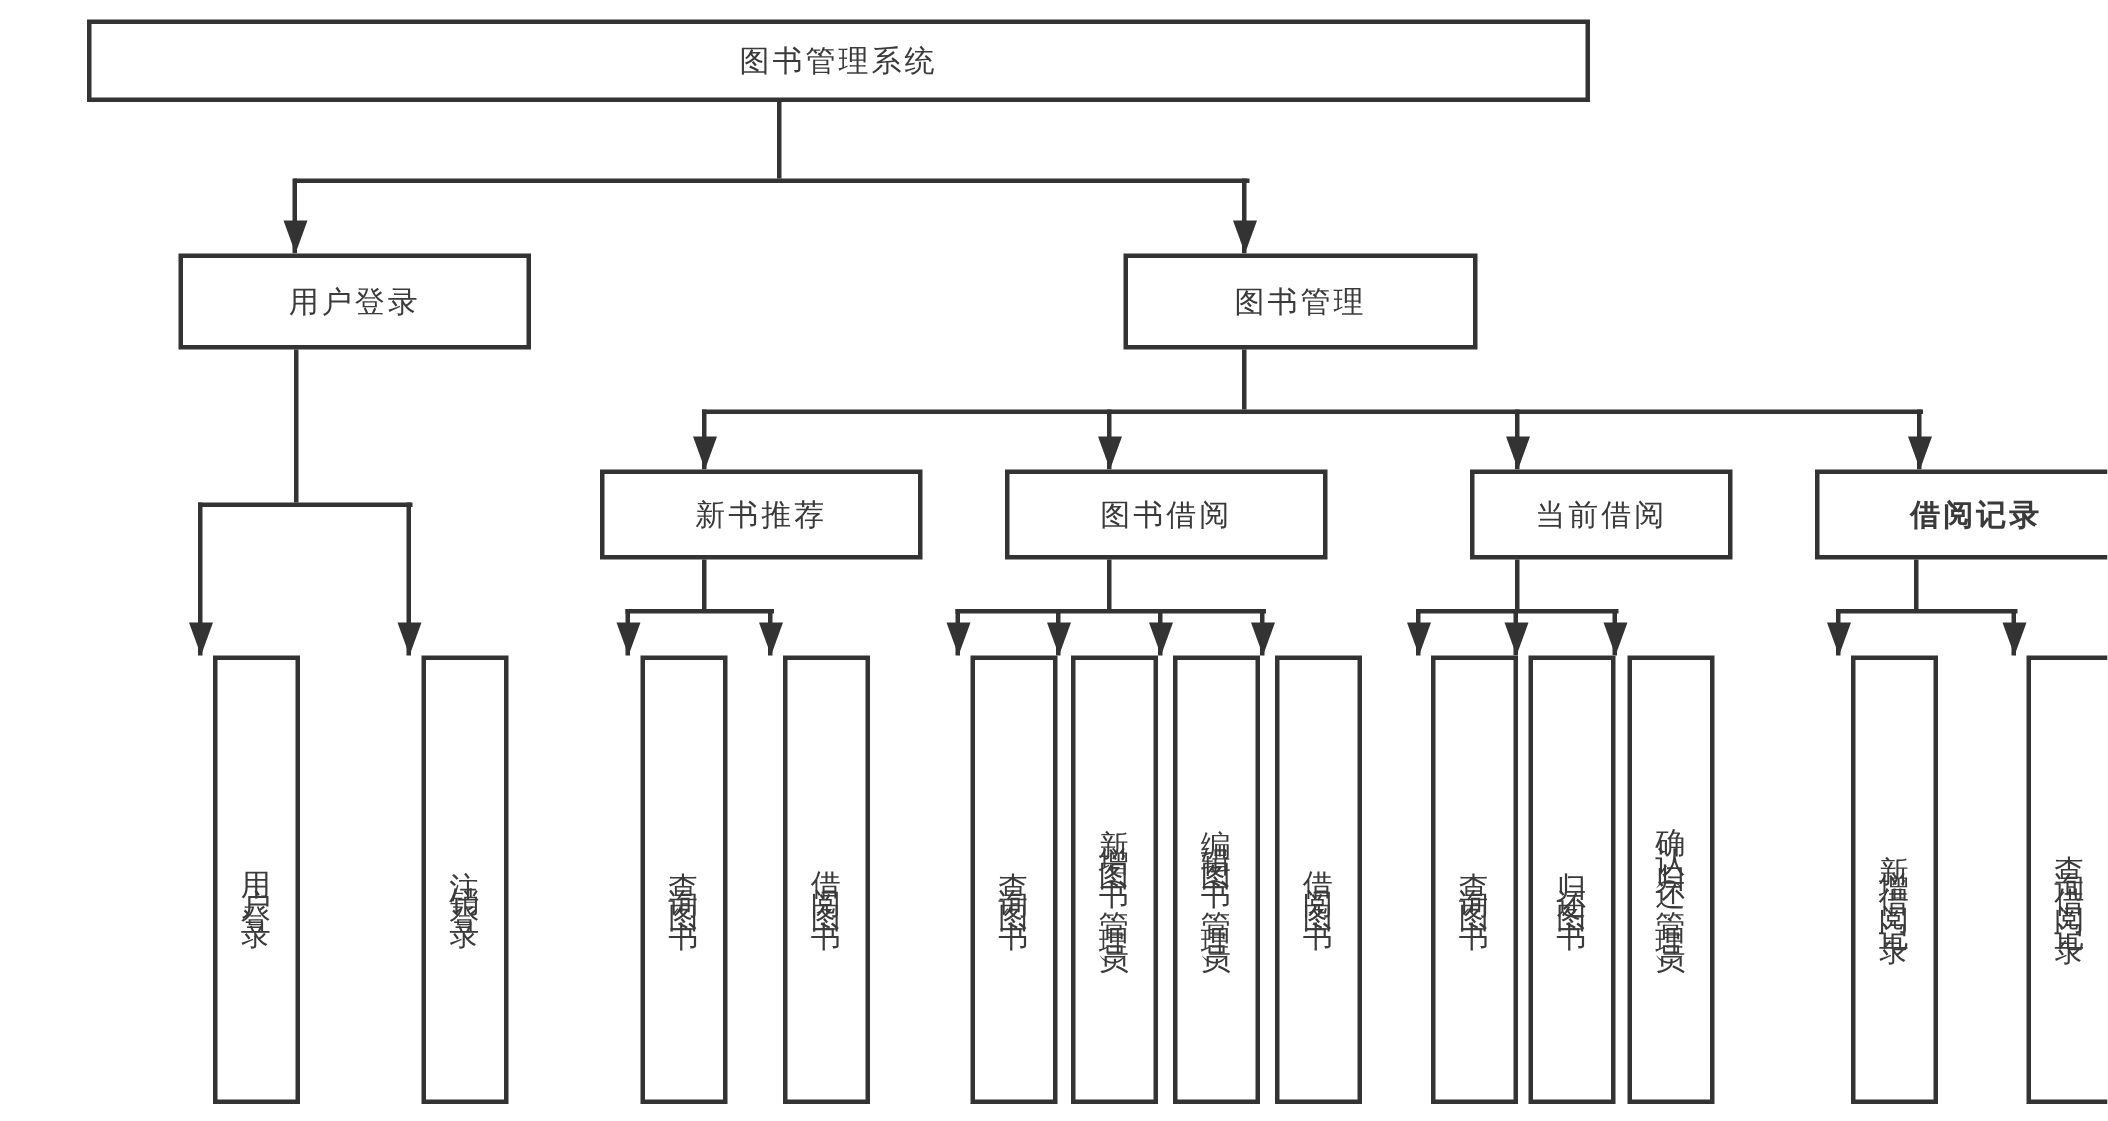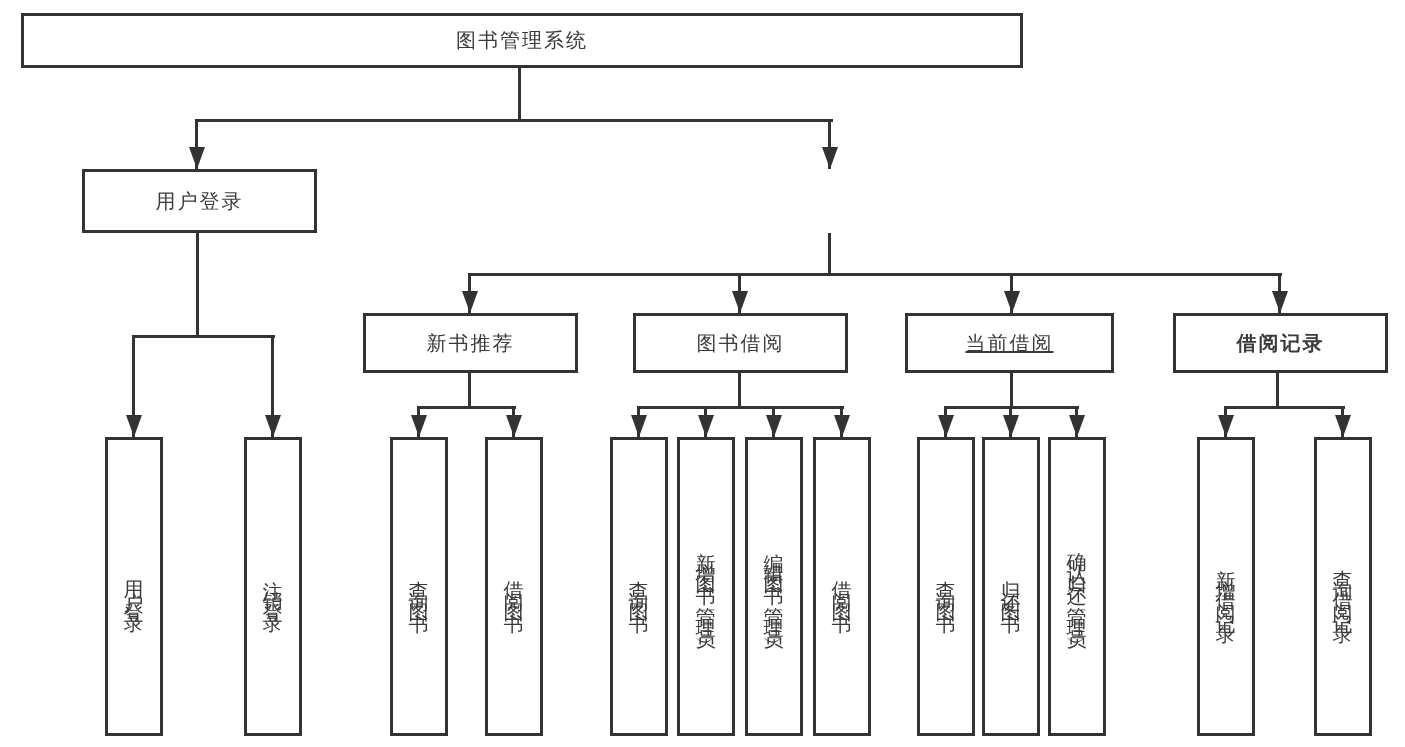--- a/index.html
+++ b/index.html
@@ -2,21 +2,21 @@
 <html><head>
 <meta charset="utf-8">
 <style>
   html,body{margin:0;padding:0;background:#ffffff;}
   #canvas{
     position:relative;width:1405px;height:747px;background:#ffffff;overflow:hidden;
     font-family:"DejaVu Sans","Liberation Sans",sans-serif;
   }
   .box{
     position:absolute;box-sizing:border-box;border:3px solid #333333;background:#ffffff;
-    display:flex;align-items:center;justify-content:center;color:#3a3a3a;
+    display:flex;align-items:center;justify-content:center;color:#3a3a3a;margin-left:37px;
   }
   .hbox{font-size:20px;letter-spacing:2px;white-space:nowrap;}
   .vbox span{
     writing-mode:vertical-rl;text-orientation:mixed;
     font-size:20px;letter-spacing:0.55em;line-height:1;white-space:nowrap;
   }
   .vline{position:absolute;width:3px;background:#333333;}
   .hline{position:absolute;height:3px;background:#333333;}
   .arrow{
     position:absolute;width:0;height:0;
@@ -40,20 +40,23 @@
   <div class="vline" style="left:518px;top:68px;height:51px;"></div>
   <div class="hline" style="left:196px;top:119px;width:637px;"></div>
   <div class="vline" style="left:195px;top:119px;height:50px;"></div>
   <div class="vline" style="left:828px;top:119px;height:50px;"></div>
   <div class="arrow" style="left:189px;top:147px;"></div>
   <div class="arrow" style="left:822px;top:147px;"></div>
 
   <div class="box hbox" style="left:82px;top:169px;width:235px;height:64px;">
     <span>用户登录</span>
   </div>
+  <div class="box hbox" style="left:712px;top:169px;width:236px;height:64px;">
+    <span>图书管理</span>
+  </div>
 
   <div class="vline" style="left:196px;top:233px;height:102px;"></div>
   <div class="hline" style="left:132px;top:335px;width:143px;"></div>
   <div class="vline" style="left:132px;top:335px;height:102px;"></div>
   <div class="vline" style="left:271px;top:335px;height:102px;"></div>
   <div class="arrow" style="left:126px;top:415px;"></div>
   <div class="arrow" style="left:265px;top:415px;"></div>
 
   <div class="vline" style="left:828px;top:233px;height:40px;"></div>
   <div class="hline" style="left:468px;top:273px;width:814px;"></div>
@@ -65,21 +68,21 @@
   <div class="arrow" style="left:732px;top:291px;"></div>
   <div class="arrow" style="left:1004px;top:291px;"></div>
   <div class="arrow" style="left:1272px;top:291px;"></div>
 
   <div class="box hbox" style="left:363px;top:313px;width:215px;height:60px;">
     <span>新书推荐</span>
   </div>
   <div class="box hbox" style="left:633px;top:313px;width:215px;height:60px;">
     <span>图书借阅</span>
   </div>
-  <div class="box hbox" style="left:905px;top:313px;width:209px;height:60px;text-decoration:underline;">
+  <div class="box hbox" style="left:943px;top:313px;width:175px;height:60px;">
     <span>当前借阅</span>
   </div>
   <div class="box hbox" style="left:1173px;top:313px;width:215px;height:60px;font-weight:bold;">
     <span>借阅记录</span>
   </div>
 
   <div class="vline" style="left:468px;top:373px;height:33px;"></div>
   <div class="hline" style="left:417px;top:406px;width:99px;"></div>
   <div class="vline" style="left:417px;top:406px;height:31px;"></div>
   <div class="vline" style="left:512px;top:406px;height:31px;"></div>

